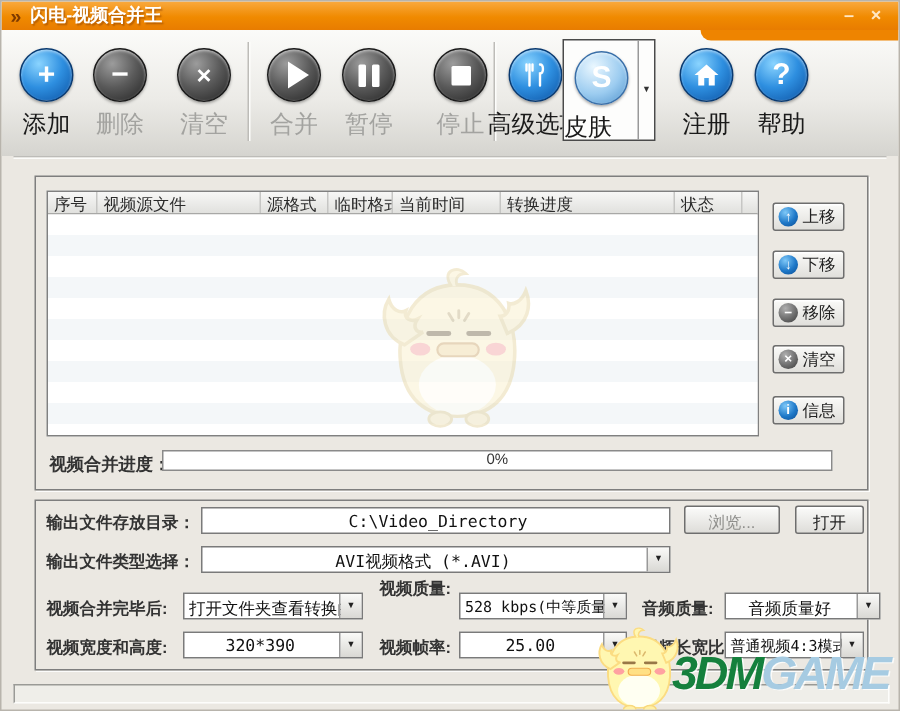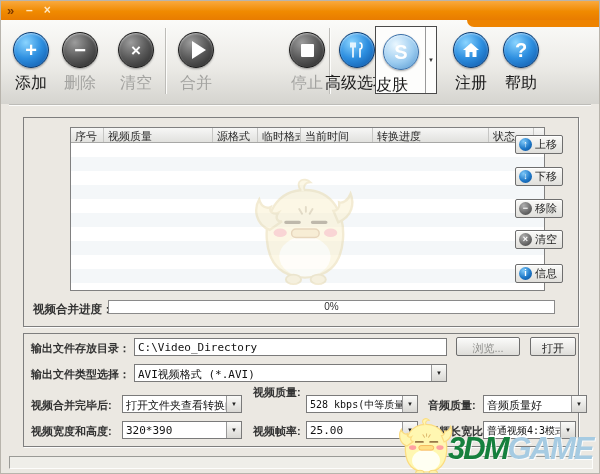--- a/index.html
+++ b/index.html
@@ -43,21 +43,21 @@
     display:flex;align-items:center;justify-content:center;font-size:6px;color:#333;}
 
   .groove{position:absolute;left:8px;right:8px;top:103px;height:2px;border-top:1px solid #BDBCB8;border-bottom:1px solid #FCFCFA;}
 
   
   .gbox{position:absolute;border:1px solid #7E7E7E;box-shadow:1px 1px 0 rgba(255,255,255,.85);}
   #group-list{left:22px;top:116px;width:556px;height:210px;}
   #group-settings{left:22px;top:332px;width:556px;height:114px;}
 
   
-  .ftable{position:absolute;left:30px;top:126px;width:475px;height:164px;background:#ffffff;border:1px solid #808080;margin-left:39px;}
+  .ftable{position:absolute;left:30px;top:126px;width:475px;height:164px;background:#ffffff;border:1px solid #808080;}
   .thead{display:flex;height:15px;background:linear-gradient(180deg,#F7F7F6,#E1E1DE);border-bottom:1px solid #A8A8A6;}
   .th{font-size:11px;color:#2A2A2A;padding:1px 0 0 4px;border-right:1px solid #C6C6C4;overflow:hidden;white-space:nowrap;}
   .tbody{position:absolute;left:0;right:0;top:15px;bottom:0;
     background:repeating-linear-gradient(180deg,#FFFFFF 0 14px,#F4F7F9 14px 28px);}
   .chick-center{position:absolute;left:243px;top:168px;width:118px;height:118px;opacity:.5;pointer-events:none;}
 
   
   .sbtn{position:absolute;left:514px;width:48px;height:19px;border:1px solid #6E6E6E;border-radius:2px;
     background:linear-gradient(180deg,#FAFAF8,#E0DFDB);display:flex;align-items:center;padding-left:3px;cursor:pointer;
     box-shadow:inset 0 1px 0 #fff;}
@@ -69,21 +69,21 @@
 
   
   .plabel{position:absolute;left:32px;top:301px;font-size:11.5px;font-weight:bold;color:#333;}
   .pbar{position:absolute;left:107px;top:299px;width:447px;height:14px;border:1px solid #8A8A8A;background:#fff;
     font-size:10px;color:#333;text-align:center;line-height:12px;}
 
   
   .slab{position:absolute;font-size:11px;font-weight:bold;color:#333;white-space:nowrap;}
   .field{position:absolute;height:18px;border:1px solid #7A7A7A;background:#fff;font-size:11px;
     font-family:"DejaVu Sans Mono","Liberation Mono",monospace;color:#111;
-    padding:2px 0 0 3px;overflow:hidden;white-space:nowrap;}
+    padding:2px 0 0 3px;overflow:hidden;white-space:nowrap;text-align:center;}
   .combo{padding-right:20px;cursor:default;}
   .carr{position:absolute;right:0;top:0;bottom:0;width:15px;border-left:1px solid #999;
     background:linear-gradient(180deg,#FAFAF8,#D9D8D4);display:flex;align-items:center;justify-content:center;
     font-size:6px;color:#222;font-family:"Liberation Sans",sans-serif;}
   .btn{position:absolute;height:19px;border:1px solid #6E6E6E;border-radius:2px;
     background:linear-gradient(180deg,#FBFBFA,#DEDDD9);font-size:11px;color:#222;text-align:center;
     padding-top:3px;cursor:pointer;box-shadow:inset 0 1px 0 #fff;}
   .btn.dis{color:#8F8F8C;}
 
   
@@ -117,20 +117,21 @@
       <ellipse cx="50" cy="116" rx="8" ry="5" fill="#F6EBC4" stroke="#E4D4A4" stroke-width="2"></ellipse>
       <ellipse cx="76" cy="116" rx="8" ry="5" fill="#F6EBC4" stroke="#E4D4A4" stroke-width="2"></ellipse>
     </g>
   </defs>
 </svg>
 
 <div class="window">
 
   <div class="titlebar">
     <span class="appicon">»</span>
+    <span class="wtitle">闪电-视频合并王</span>
     <span class="winbtn">–</span>
     <span class="winbtn">×</span>
   </div>
   <div class="titletab"></div>
 
   <div class="toolbar">
     <div class="tb" style="left:2px">
       <div class="circ blue">
           <span class="glyph">+</span>
         </div>
@@ -147,20 +148,29 @@
           <span class="glyph sm">×</span>
         </div>
       <div class="tblabel dis">清空</div>
     </div>
     <div class="tsep" style="left:164px"></div>
     <div class="tb" style="left:167px">
       <div class="circ dark">
           <span class="play-shape"></span>
         </div>
       <div class="tblabel dis">合并</div>
+    </div>
+    <div class="tb" style="left:217px">
+      <div class="circ dark">
+          <span class="pause-shape">
+            <i></i>
+            <i></i>
+          </span>
+        </div>
+      <div class="tblabel dis">暂停</div>
     </div>
     <div class="tb" style="left:278px">
       <div class="circ dark">
           <span class="stop-shape"></span>
         </div>
       <div class="tblabel dis">停止</div>
     </div>
     <div class="tsep" style="left:328px"></div>
     <div class="tb" style="left:323px;width:66px">
       <div class="circ blue">
@@ -194,21 +204,21 @@
     </div>
   </div>
 
   <div class="groove"></div>
 
   <div class="gbox" id="group-list"></div>
 
   <div class="ftable">
     <div class="thead">
       <div class="th" style="width:33px">序号</div>
-      <div class="th" style="width:109px">视频质量</div>
+      <div class="th" style="width:109px">视频源文件</div>
       <div class="th" style="width:45px">源格式</div>
       <div class="th" style="width:43px">临时格式</div>
       <div class="th" style="width:72px">当前时间</div>
       <div class="th" style="width:116px">转换进度</div>
       <div class="th" style="width:45px">状态</div>
       <div class="th" style="flex:1;border-right:none"></div>
     </div>
     <div class="tbody"></div>
   </div>
   <svg class="chick-center" viewBox="0 0 120 124">

